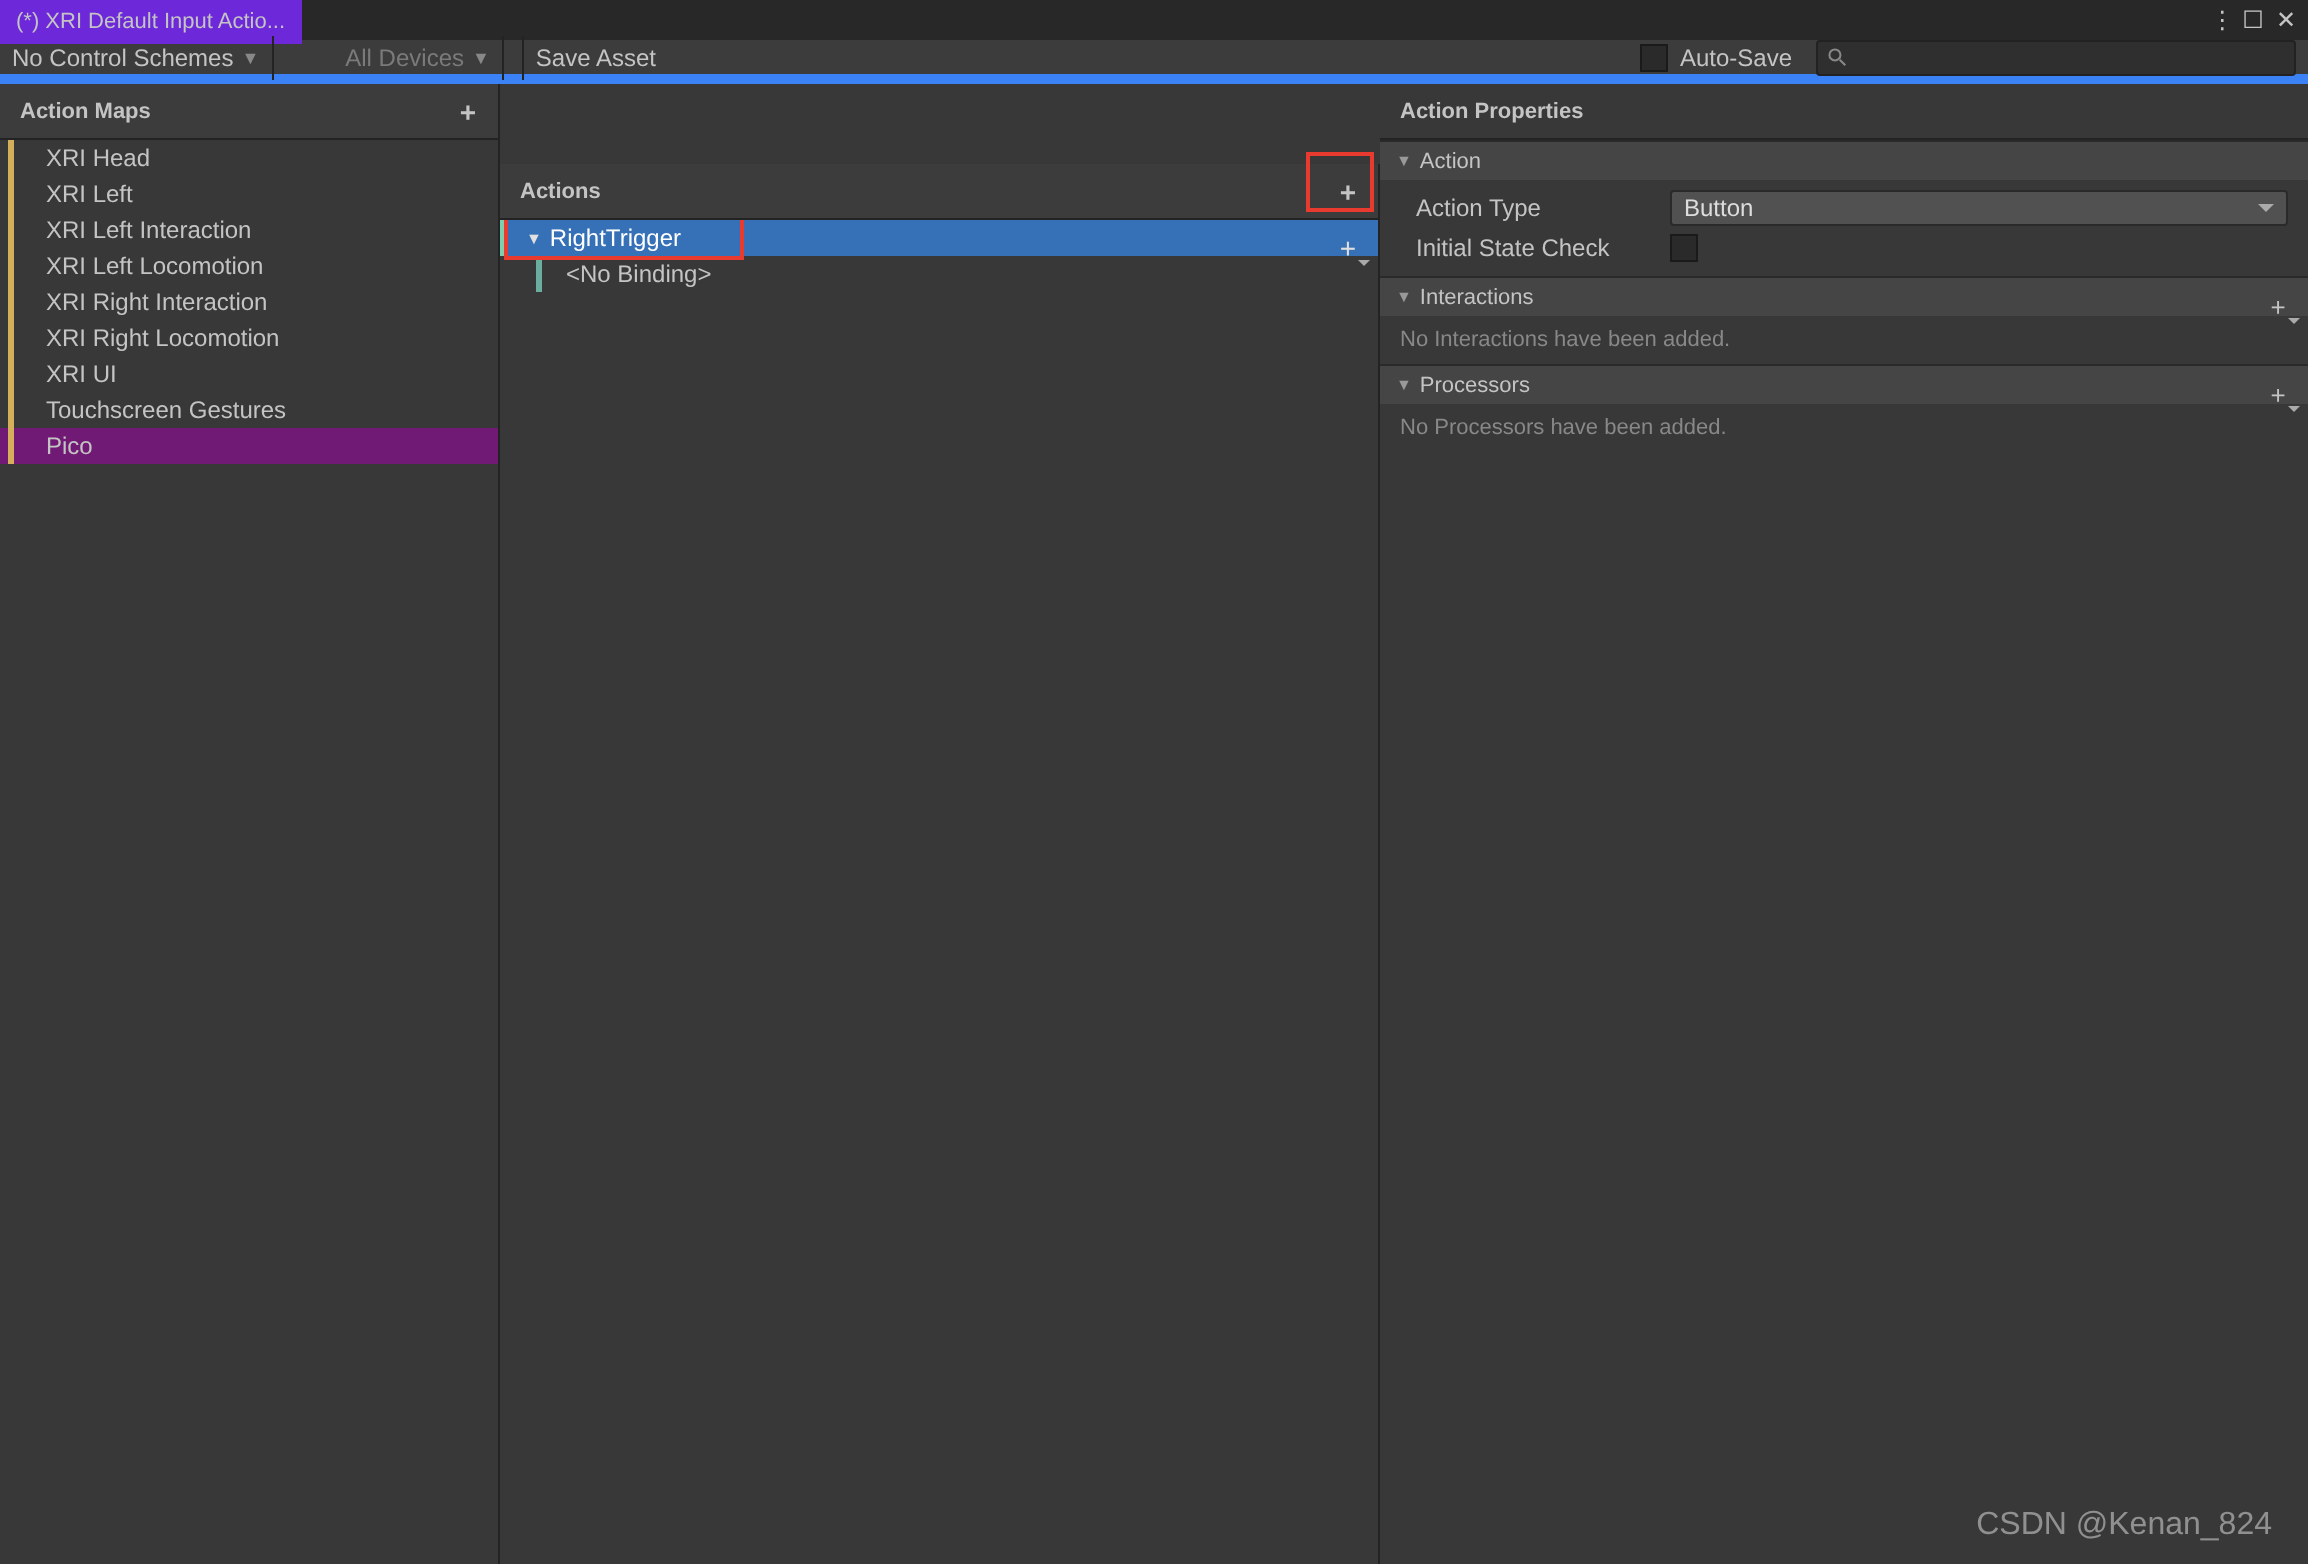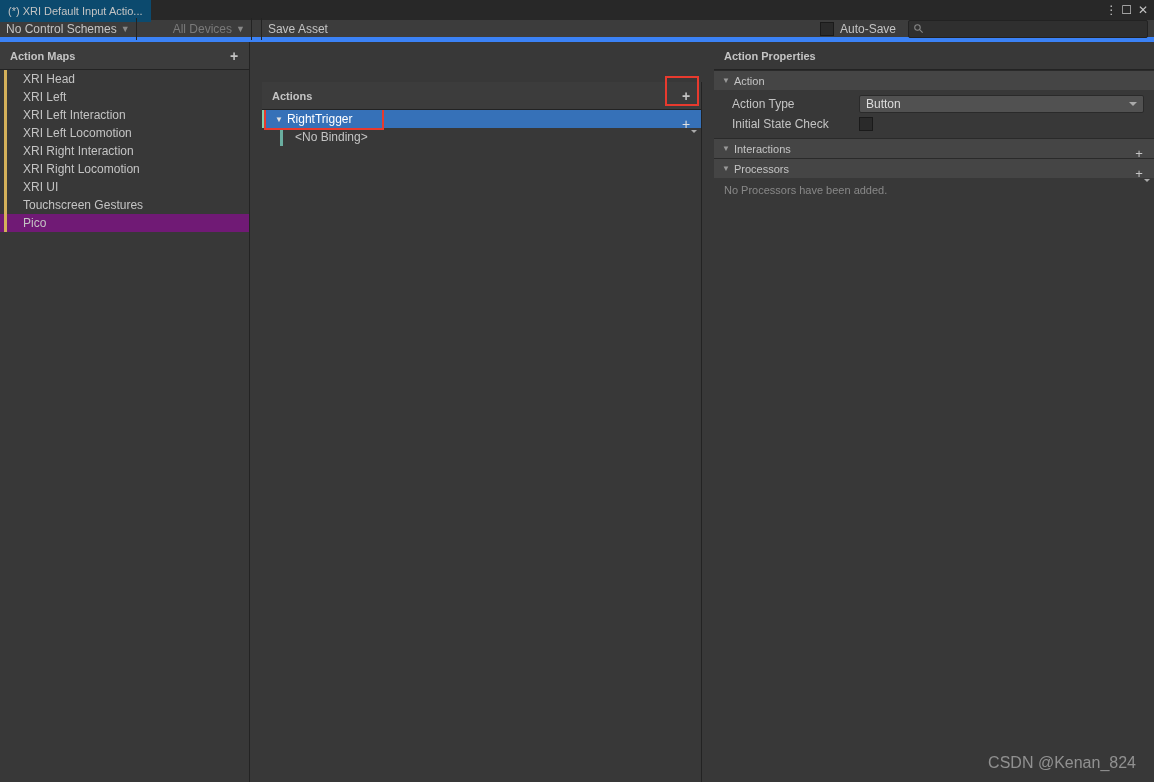--- a/index.html
+++ b/index.html
@@ -1,35 +1,35 @@
 <!DOCTYPE html>
 <html><head>
 <meta charset="utf-8">
 <style>
 * { margin: 0; padding: 0; box-sizing: border-box; font-family: Arial, sans-serif; }
 body { background: #383838; color: #c4c4c4; font-size: 12px; width: 1154px; height: 782px; overflow: hidden; position: relative; }
 
 .tab-bar { height: 20px; background: #282828; display: flex; align-items: center; }
-.tab { height: 20px; background: #0c4a6e; padding: 11px 8px; display: flex; align-items: center; color: #c4c4c4; font-size: 11px; border-top: 1px solid #555; }
+.tab { height: 20px; background: #6d28d9; padding: 11px 8px; display: flex; align-items: center; color: #c4c4c4; font-size: 11px; border-top: 1px solid #555; }
 .tab-fill { flex: 1; }
 .win-controls { display: flex; align-items: center; gap: 6px; padding-right: 6px; }
 .win-controls span { color: #c4c4c4; font-size: 12px; cursor: pointer; }
 .dots { letter-spacing: -2px; }
 
 .toolbar { height: 22px; background: #3c3c3c; border-bottom: 5px solid #3b82f6; display: flex; align-items: center; }
 .toolbar-btn { padding: 0 6px; height: 22px; display: flex; align-items: center; color: #c4c4c4; border-right: 1px solid #232323; cursor: pointer; }
 .toolbar-btn.dim { color: #7a7a7a; margin-left: 30px; }
 .dd-arrow { margin-left: 4px; font-size: 9px; color: #888; }
 .toolbar-spacer { flex: 1; }
 .autosave { display: flex; align-items: flex-end; gap: 6px; padding: 0 10px; }
 .checkbox { width: 14px; height: 14px; background: #2a2a2a; border: 1px solid #1a1a1a; }
 .search-field { display: flex; align-items: center; background: #2f2f2f; border: 1px solid #222; height: 18px; width: 240px; margin: 0 6px 0 2px; border-radius: 2px; padding: 0 4px; }
 .search-field svg { width: 11px; height: 11px; }
 
-.main { display: flex; height: calc(100% - 42px); gap: 12px; }
+.main { display: flex; height: calc(100% - 42px); }
 .col { border-right: 1px solid #232323; display: flex; flex-direction: column; }
 .col.maps { width: 250px; }
 .col.actions { width: 440px; margin-top: 40px; }
 .col.props { flex: 1; border-right: none; }
 
 .section-header { height: 28px; background: #3c3c3c; border-bottom: 1px solid #232323; display: flex; align-items: center; padding: 0 10px; font-weight: bold; font-size: 11px; color: #c4c4c4; position: relative; }
 .section-header.props-h { background: #383838; }
 .add-btn { position: absolute; right: 6px; top: 5px; width: 18px; height: 18px; display: flex; align-items: center; justify-content: center; cursor: pointer; color: #c4c4c4; font-size: 14px; }
 .add-btn.with-dd::after { content: ''; width: 0; height: 0; border-left: 3px solid transparent; border-right: 3px solid transparent; border-top: 3px solid #aaa; position: absolute; right: -2px; bottom: 0; }
 .red-box { border: 2px solid #e83a2e; }
@@ -185,20 +185,21 @@
         <div class="prop-label">Initial State Check</div>
         <div class="checkbox"></div>
       </div>
     </div>
 
     <div class="prop-head">
       <span class="tri">▼</span>
       <span>Interactions</span>
       <span class="add-sm add-btn with-dd" style="position:absolute">+</span>
     </div>
+    <div class="empty-text">No Interactions have been added.</div>
 
     <div class="prop-head">
       <span class="tri">▼</span>
       <span>Processors</span>
       <span class="add-sm add-btn with-dd" style="position:absolute">+</span>
     </div>
     <div class="empty-text">No Processors have been added.</div>
   </div>
 </div>
 

